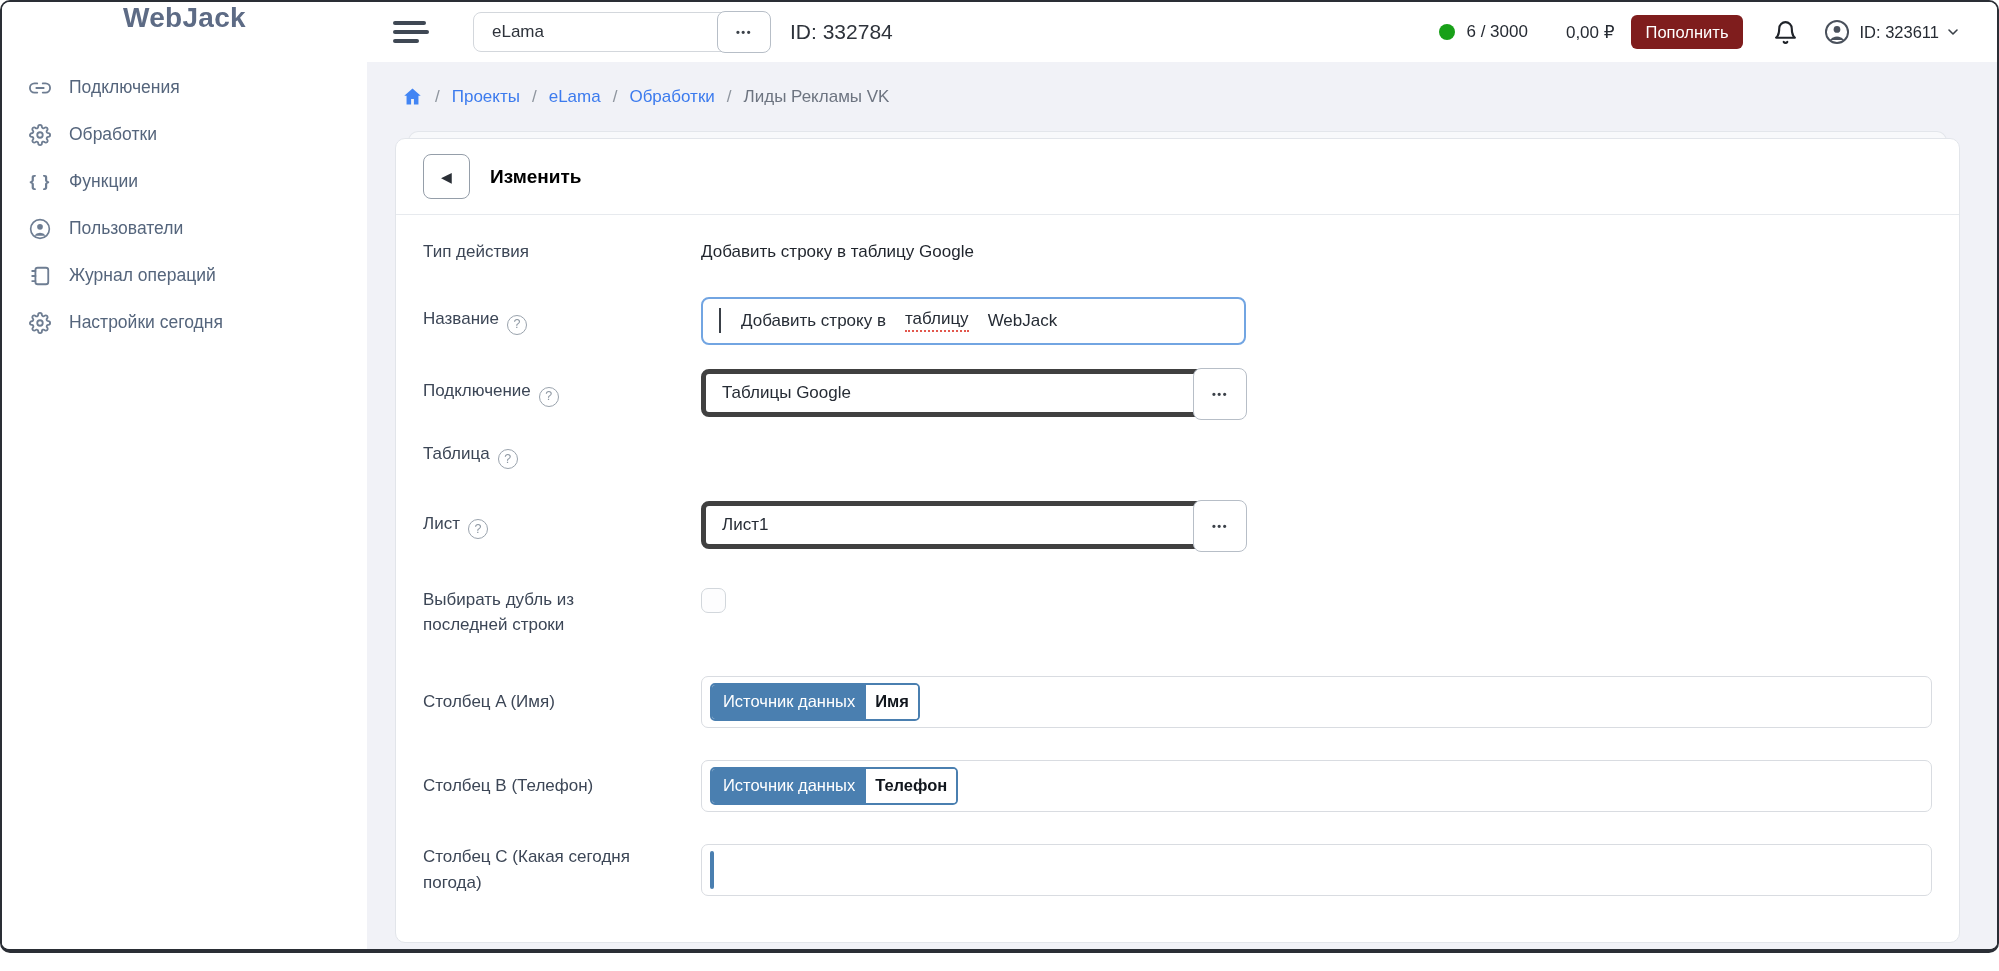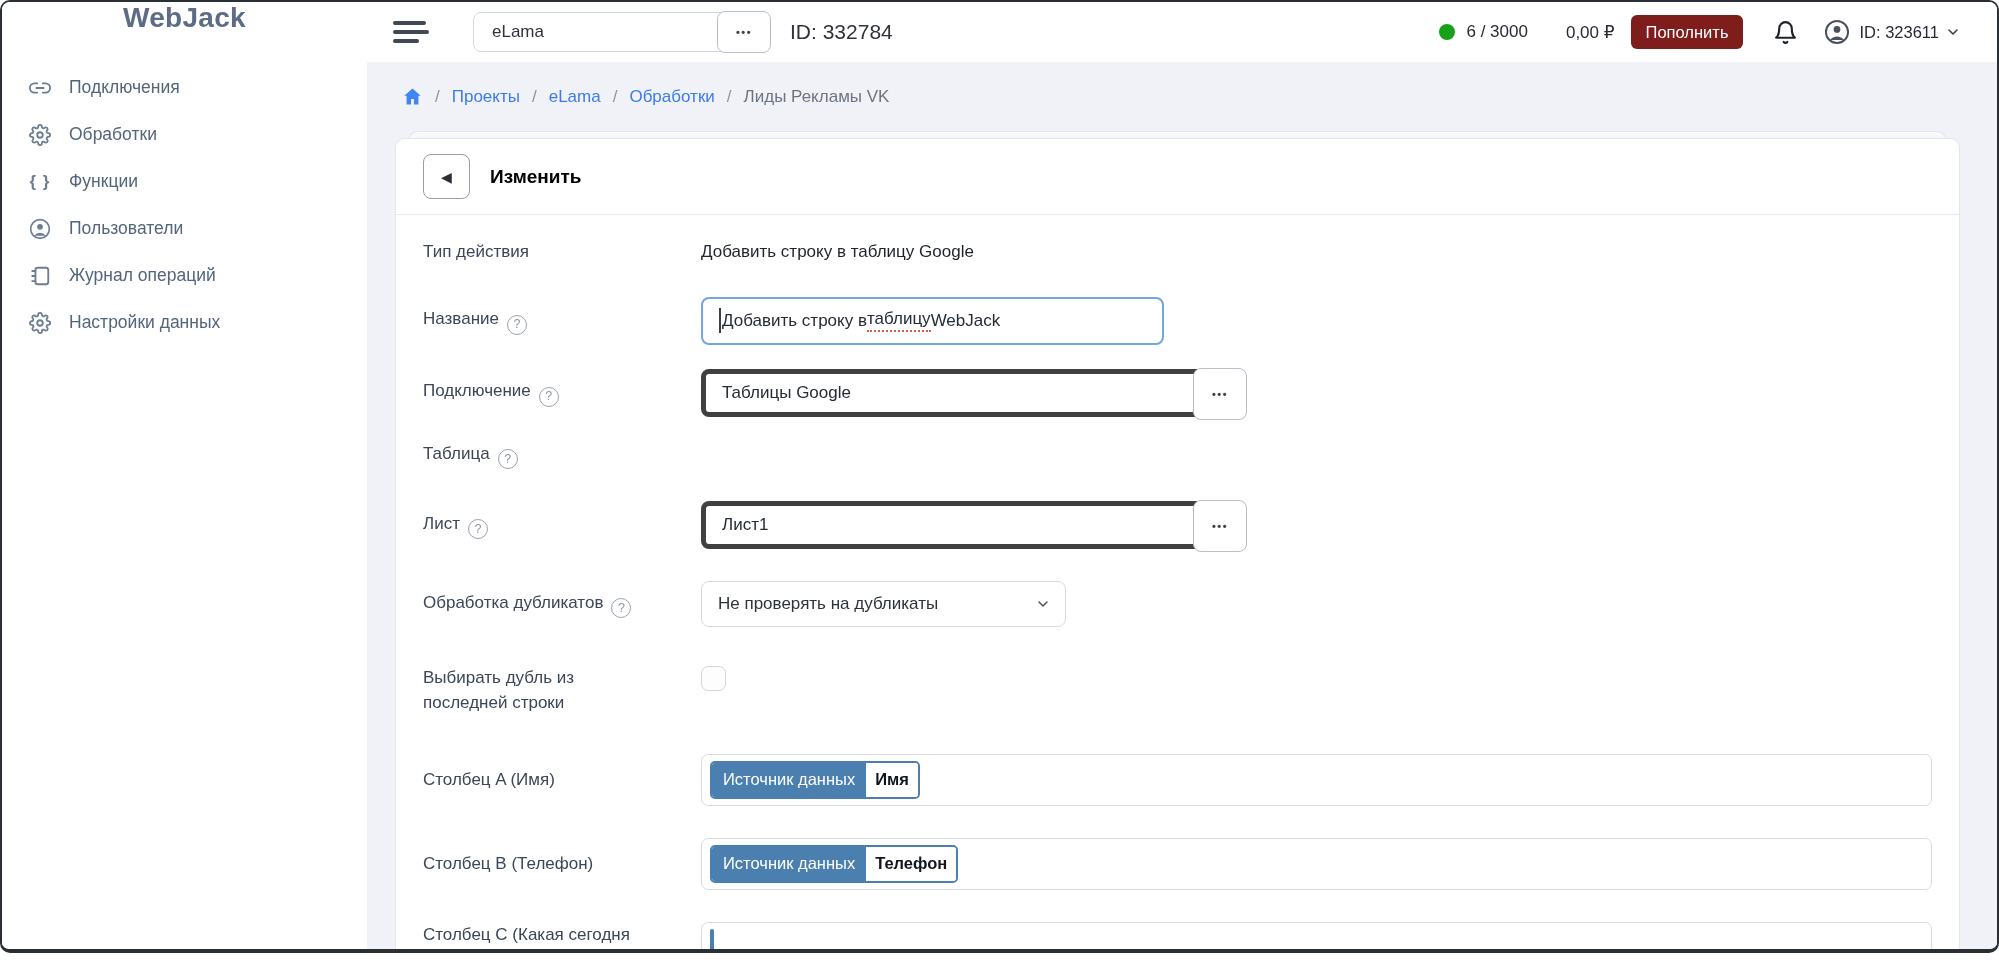--- a/index.html
+++ b/index.html
@@ -55,21 +55,21 @@
   .back-btn { width:47px; height:45px; background:#fff; border:1px solid #959ea9; border-radius:8px; display:flex; align-items:center; justify-content:center; font-size:14px; color:#2a2f36; cursor:pointer; }
   .card-title { margin-left:20px; font-size:19px; font-weight:bold; color:#000000; }
   .card-body { padding:0 27px 46px 27px; }
 
   .row { display:flex; align-items:center; margin-top:24px; }
   .row.top-align { align-items:flex-start; }
   .row-label { width:278px; padding-right:40px; flex:0 0 278px; font-size:17px; color:#3c4656; line-height:1.5; }
   .help { display:inline-flex; width:20px; height:20px; border:1.5px solid #9aa3ad; border-radius:50%; align-items:center; justify-content:center; font-size:12.5px; color:#8d97a2; margin-left:8px; vertical-align:-4px; }
   .static-value { font-size:17px; color:#1f242c; }
   .text-input { height:48px; border:5px solid #404040; border-radius:8px; background:#fff; font-size:17px; color:#262c35; display:flex; align-items:center; padding:0 16px; white-space:nowrap; overflow:hidden; }
-  .w-545 { width:463px; }
+  .w-545 { width:545px;gap:19px; }
   .text-input.focused { border:2px solid #72a5e2; }
   .caret { width:2px; height:25px; background:#3a4048; display:inline-block; margin-right:1px; }
   .misspell { border-bottom:2.5px dotted #e2574d; padding-bottom:1px; }
   .input-group { position:relative; width:545px; }
   .input-group .text-input { width:100%; padding-right:64px; }
   .input-group .menu-btn { height:52px; }
   .select { width:365px; height:46px; border:1px solid #d6dade; border-radius:8px; background:#fff; display:flex; align-items:center; padding:0 14px 0 16px; font-size:17px; color:#2e333b; cursor:pointer; }
   .select-chevron { margin-left:auto; width:16px; height:16px; color:#4a515c; }
   .select-chevron svg { width:16px; height:16px; }
   .checkbox { width:25px; height:25px; border:1px solid #d2d7dc; border-radius:7px; background:#fdfdfe; cursor:pointer; margin-top:1px; }
@@ -133,21 +133,21 @@
         </span>
         <span class="nav-label">Журнал операций</span>
       </li>
       <li class="nav-item">
         <span class="nav-icon">
           <svg viewBox="0 0 24 24" fill="none" stroke="currentColor" stroke-width="2" stroke-linecap="round" stroke-linejoin="round">
               <circle cx="12" cy="12" r="3"></circle>
               <path d="M19.4 15a1.65 1.65 0 0 0 .33 1.82l.06.06a2 2 0 0 1 0 2.83 2 2 0 0 1-2.83 0l-.06-.06a1.65 1.65 0 0 0-1.82-.33 1.65 1.65 0 0 0-1 1.51V21a2 2 0 0 1-2 2 2 2 0 0 1-2-2v-.09A1.65 1.65 0 0 0 9 19.4a1.65 1.65 0 0 0-1.82.33l-.06.06a2 2 0 0 1-2.83 0 2 2 0 0 1 0-2.83l.06-.06a1.65 1.65 0 0 0 .33-1.82 1.65 1.65 0 0 0-1.51-1H3a2 2 0 0 1-2-2 2 2 0 0 1 2-2h.09A1.65 1.65 0 0 0 4.6 9a1.65 1.65 0 0 0-.33-1.82l-.06-.06a2 2 0 0 1 0-2.83 2 2 0 0 1 2.83 0l.06.06a1.65 1.65 0 0 0 1.82.33H9a1.65 1.65 0 0 0 1-1.51V3a2 2 0 0 1 2-2 2 2 0 0 1 2 2v.09a1.65 1.65 0 0 0 1 1.51 1.65 1.65 0 0 0 1.82-.33l.06-.06a2 2 0 0 1 2.83 0 2 2 0 0 1 0 2.83l-.06.06a1.65 1.65 0 0 0-.33 1.82V9a1.65 1.65 0 0 0 1.51 1H21a2 2 0 0 1 2 2 2 2 0 0 1-2 2h-.09a1.65 1.65 0 0 0-1.51 1z"></path>
             </svg>
         </span>
-        <span class="nav-label">Настройки данных</span>
+        <span class="nav-label">Настройки сегодня</span>
       </li>
     </ul>
   </div>
 
   <div class="topbar">
     <div class="hamburger">
         <span class="h1"></span>
         <span class="h2"></span>
         <span class="h3"></span>
       </div>
@@ -259,33 +259,20 @@
             <span>Лист</span><span class="help">?</span>
           </div>
           <div class="input-group">
             <div class="text-input">Лист1</div>
             <div class="menu-btn">
                 <span>•••</span>
               </div>
           </div>
         </div>
 
-        <div class="row row-gap-lg">
-          <div class="row-label">
-            <span>Обработка дубликатов</span><span class="help">?</span>
-          </div>
-          <div class="select">
-            <span>Не проверять на дубликаты</span>
-            <span class="select-chevron">
-              <svg viewBox="0 0 24 24" fill="none" stroke="currentColor" stroke-width="2.2" stroke-linecap="round" stroke-linejoin="round">
-                  <polyline points="6 9 12 15 18 9"></polyline>
-                </svg>
-            </span>
-          </div>
-        </div>
 
         <div class="row top-align row-gap-xl">
           <div class="row-label">Выбирать дубль из последней строки</div>
           <div class="checkbox"></div>
         </div>
 
         <div class="row row-gap-xl">
           <div class="row-label">Столбец A (Имя)</div>
           <div class="tag-field">
             <span class="tag">

